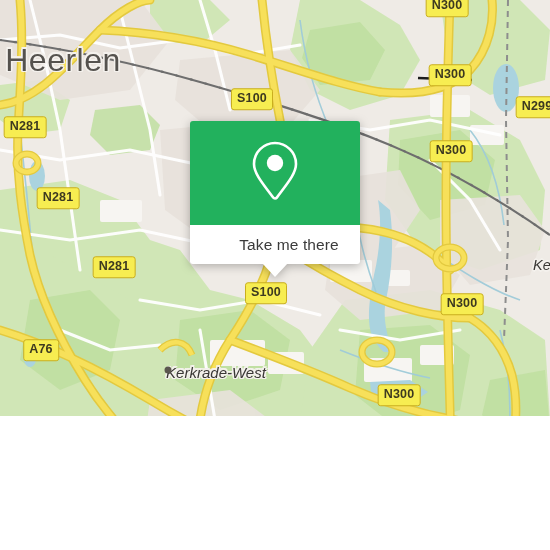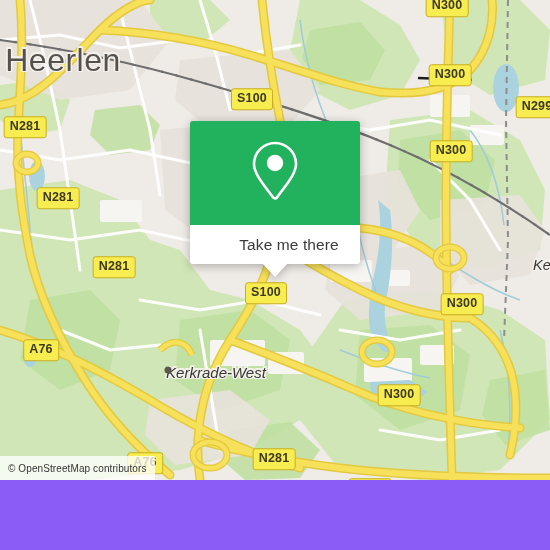--- a/index.html
+++ b/index.html
@@ -9,23 +9,23 @@
   }
   body {
     width: 550px;
     height: 550px;
     font-family: "Liberation Sans", sans-serif;
     overflow: hidden;
   }
   #app {
     position: relative;
     width: 550px;
-    height: 550px;
+    height: 416px;
     overflow: hidden;
-    background: #8b5cf6;
+    background: #b91c1c;
   }
 
   
   #map {
     position: absolute;
     left: 0; top: 0;
     width: 550px;
     height: 480px;
     overflow: hidden;
     background: #efebe6;

